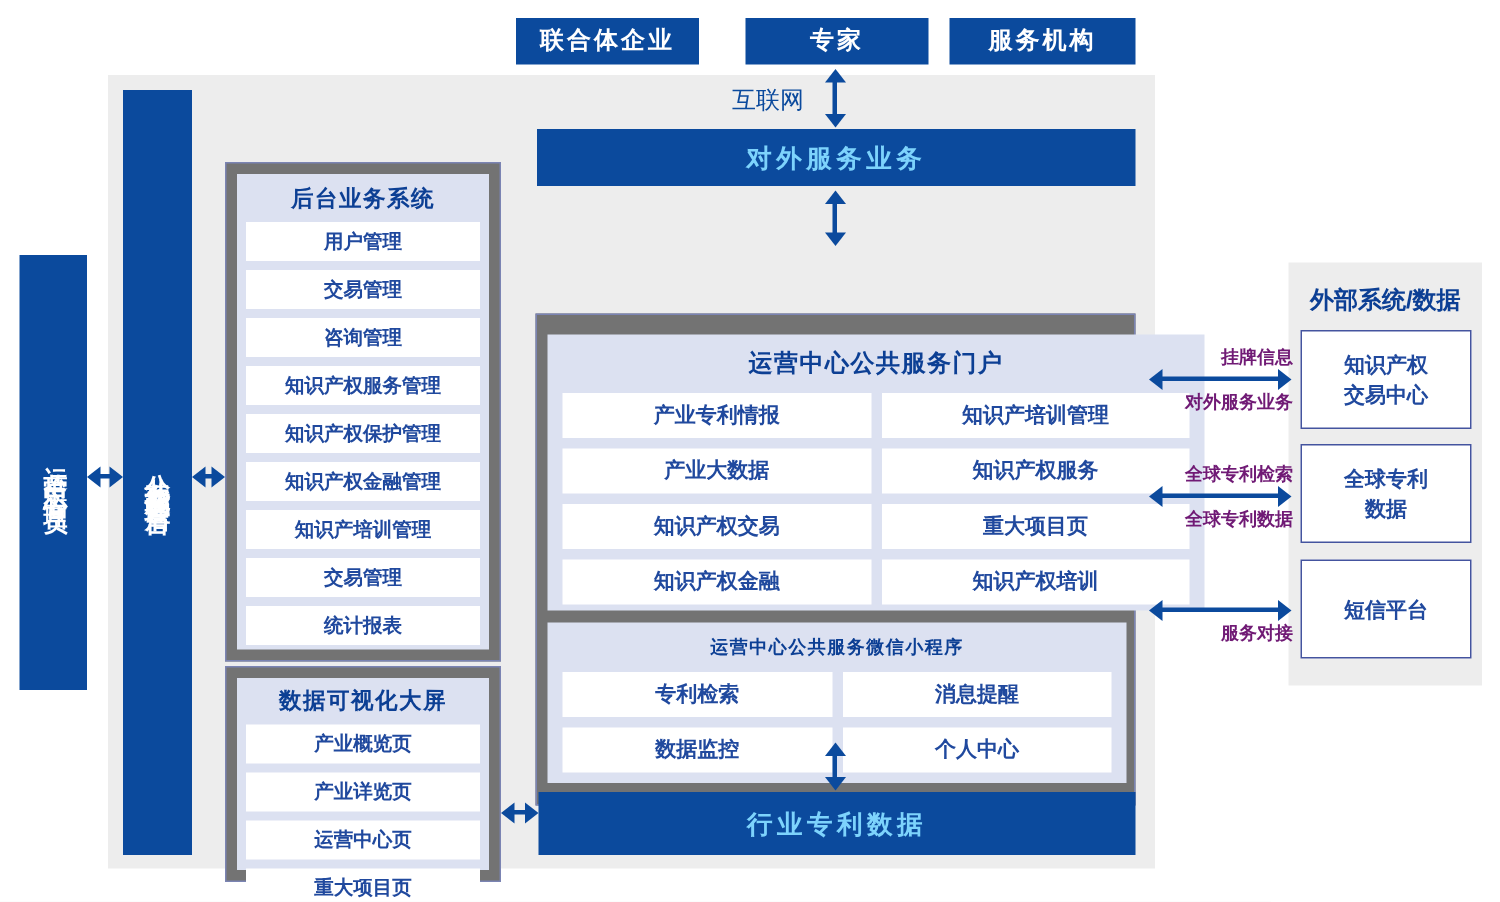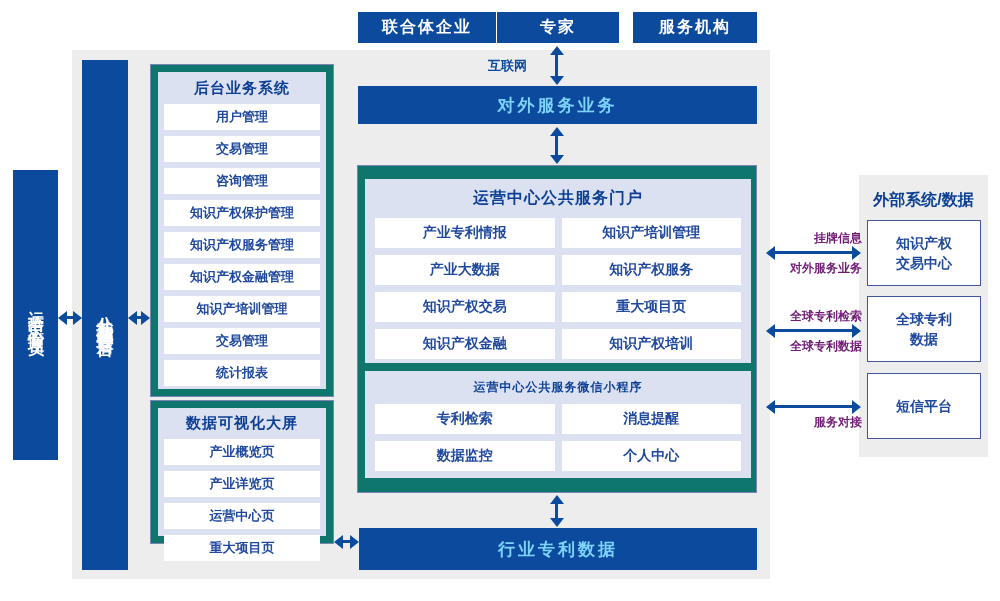--- a/index.html
+++ b/index.html
@@ -9,21 +9,21 @@
 
   .gray-panel { position:absolute; background:#ededed; }
 
   .blue-box { position:absolute; background:#0b4a9d; color:#ffffff; font-weight:bold;
               display:flex; align-items:center; justify-content:center; font-size:16px; letter-spacing:2px; }
   .blue-bar  { position:absolute; background:#0b4a9d; color:#7dd3fc; font-weight:bold;
               display:flex; align-items:center; justify-content:center; font-size:17px; letter-spacing:3px; }
 
   .vtext { writing-mode:vertical-rl; text-orientation:upright; }
 
-  .outline-box { position:absolute; background:#0f766e; border:1px solid #7b84b3; }
+  .outline-box { position:absolute; background:#737373; border:1px solid #7b84b3;margin-top:44px; }
   .lav-panel   { position:absolute; background:#dce1f1; }
   .panel-title { text-align:center; font-weight:bold; font-size:15px; color:#0c3f94; letter-spacing:1px; }
   .item { background:#ffffff; color:#20499e; font-size:13px; font-weight:bold;
           display:flex; align-items:center; justify-content:center; }
 
   .stack { display:flex; flex-direction:column; }
   .stack .item { height:26px; margin:0 6px 6px 6px; flex:none; }
 
   .grid2 { display:grid; grid-template-columns:1fr 1fr; column-gap:7px; row-gap:7px; padding:0 10px; }
   .grid2 .item { height:30px; font-size:14px; }
@@ -49,31 +49,31 @@
   .ext-box span { display:block; width:66px; text-align:center; font-size:14px; font-weight:bold;
                   color:#20499e; line-height:1.45; }
 </style>
 </head>
 <body>
 
 <div class="canvas">
 
   <div class="gray-panel" style="left:72px; top:50px; width:698px; height:529px;"></div>
 
-  <div class="blue-box" style="left:358px; top:12px; width:138px; height:31px;">
+  <div class="blue-box" style="left:344px; top:12px; width:122px; height:31px;">
     <span>联合体企业</span>
   </div>
   <div class="blue-box" style="left:497px; top:12px; width:122px; height:31px;">
     <span>专家</span>
   </div>
   <div class="blue-box" style="left:633px; top:12px; width:124px; height:31px;">
     <span>服务机构</span>
   </div>
 
-  <div style="position:absolute; left:488px; top:57px; font-size:13px; font-weight:bold; color:#0b4a9d;">互联网</div>
+  <div style="position:absolute; left:488px; top:57px; font-size:16px; font-weight:normal; color:#0b4a9d;">互联网</div>
   <div class="arrow-v" style="left:555px; top:54px; height:23px;"></div>
 
   <div class="blue-bar" style="left:358px; top:86px; width:399px; height:38px;">
     <span>对外服务业务</span>
   </div>
 
   <div class="arrow-v" style="left:555px; top:135px; height:21px;"></div>
 
   <div class="blue-box vtext" style="left:13px; top:170px; width:45px; height:290px; font-size:16px; letter-spacing:5px;">
     <span class="vtext">运营中心管理员</span>
@@ -86,41 +86,41 @@
   </div>
 
   <div class="arrow-h" style="left:136px; top:316px; width:6px;"></div>
 
   <div class="outline-box" style="left:150px; top:64px; width:184px; height:333px;">
     <div class="lav-panel stack" style="inset:7px;">
       <div class="panel-title" style="padding:7px 0 6px 0;">后台业务系统</div>
       <div class="item">用户管理</div>
       <div class="item">交易管理</div>
       <div class="item">咨询管理</div>
+      <div class="item">知识产权服务管理</div>
       <div class="item">知识产权保护管理</div>
-      <div class="item">知识产权服务管理</div>
       <div class="item">知识产权金融管理</div>
       <div class="item">知识产培训管理</div>
       <div class="item">交易管理</div>
       <div class="item">统计报表</div>
     </div>
   </div>
 
   <div class="outline-box" style="left:150px; top:400px; width:184px; height:144px;">
     <div class="lav-panel stack" style="inset:7px;">
       <div class="panel-title" style="padding:6px 0 6px 0;">数据可视化大屏</div>
       <div class="item">产业概览页</div>
       <div class="item">产业详览页</div>
       <div class="item">运营中心页</div>
       <div class="item">重大项目页</div>
     </div>
   </div>
 
   <div class="outline-box" style="left:357px; top:165px; width:400px; height:328px;">
-    <div class="lav-panel" style="left:7px; top:13px; width:386px; height:184px;">
+    <div class="lav-panel" style="left:7px; top:13px; width:438px; height:184px;">
       <div class="panel-title" style="padding:9px 0 9px 0; font-size:16px;">运营中心公共服务门户</div>
       <div class="grid2">
         <div class="item">产业专利情报</div>
         <div class="item">知识产培训管理</div>
         <div class="item">产业大数据</div>
         <div class="item">知识产权服务</div>
         <div class="item">知识产权交易</div>
         <div class="item">重大项目页</div>
         <div class="item">知识产权金融</div>
         <div class="item">知识产权培训</div>

